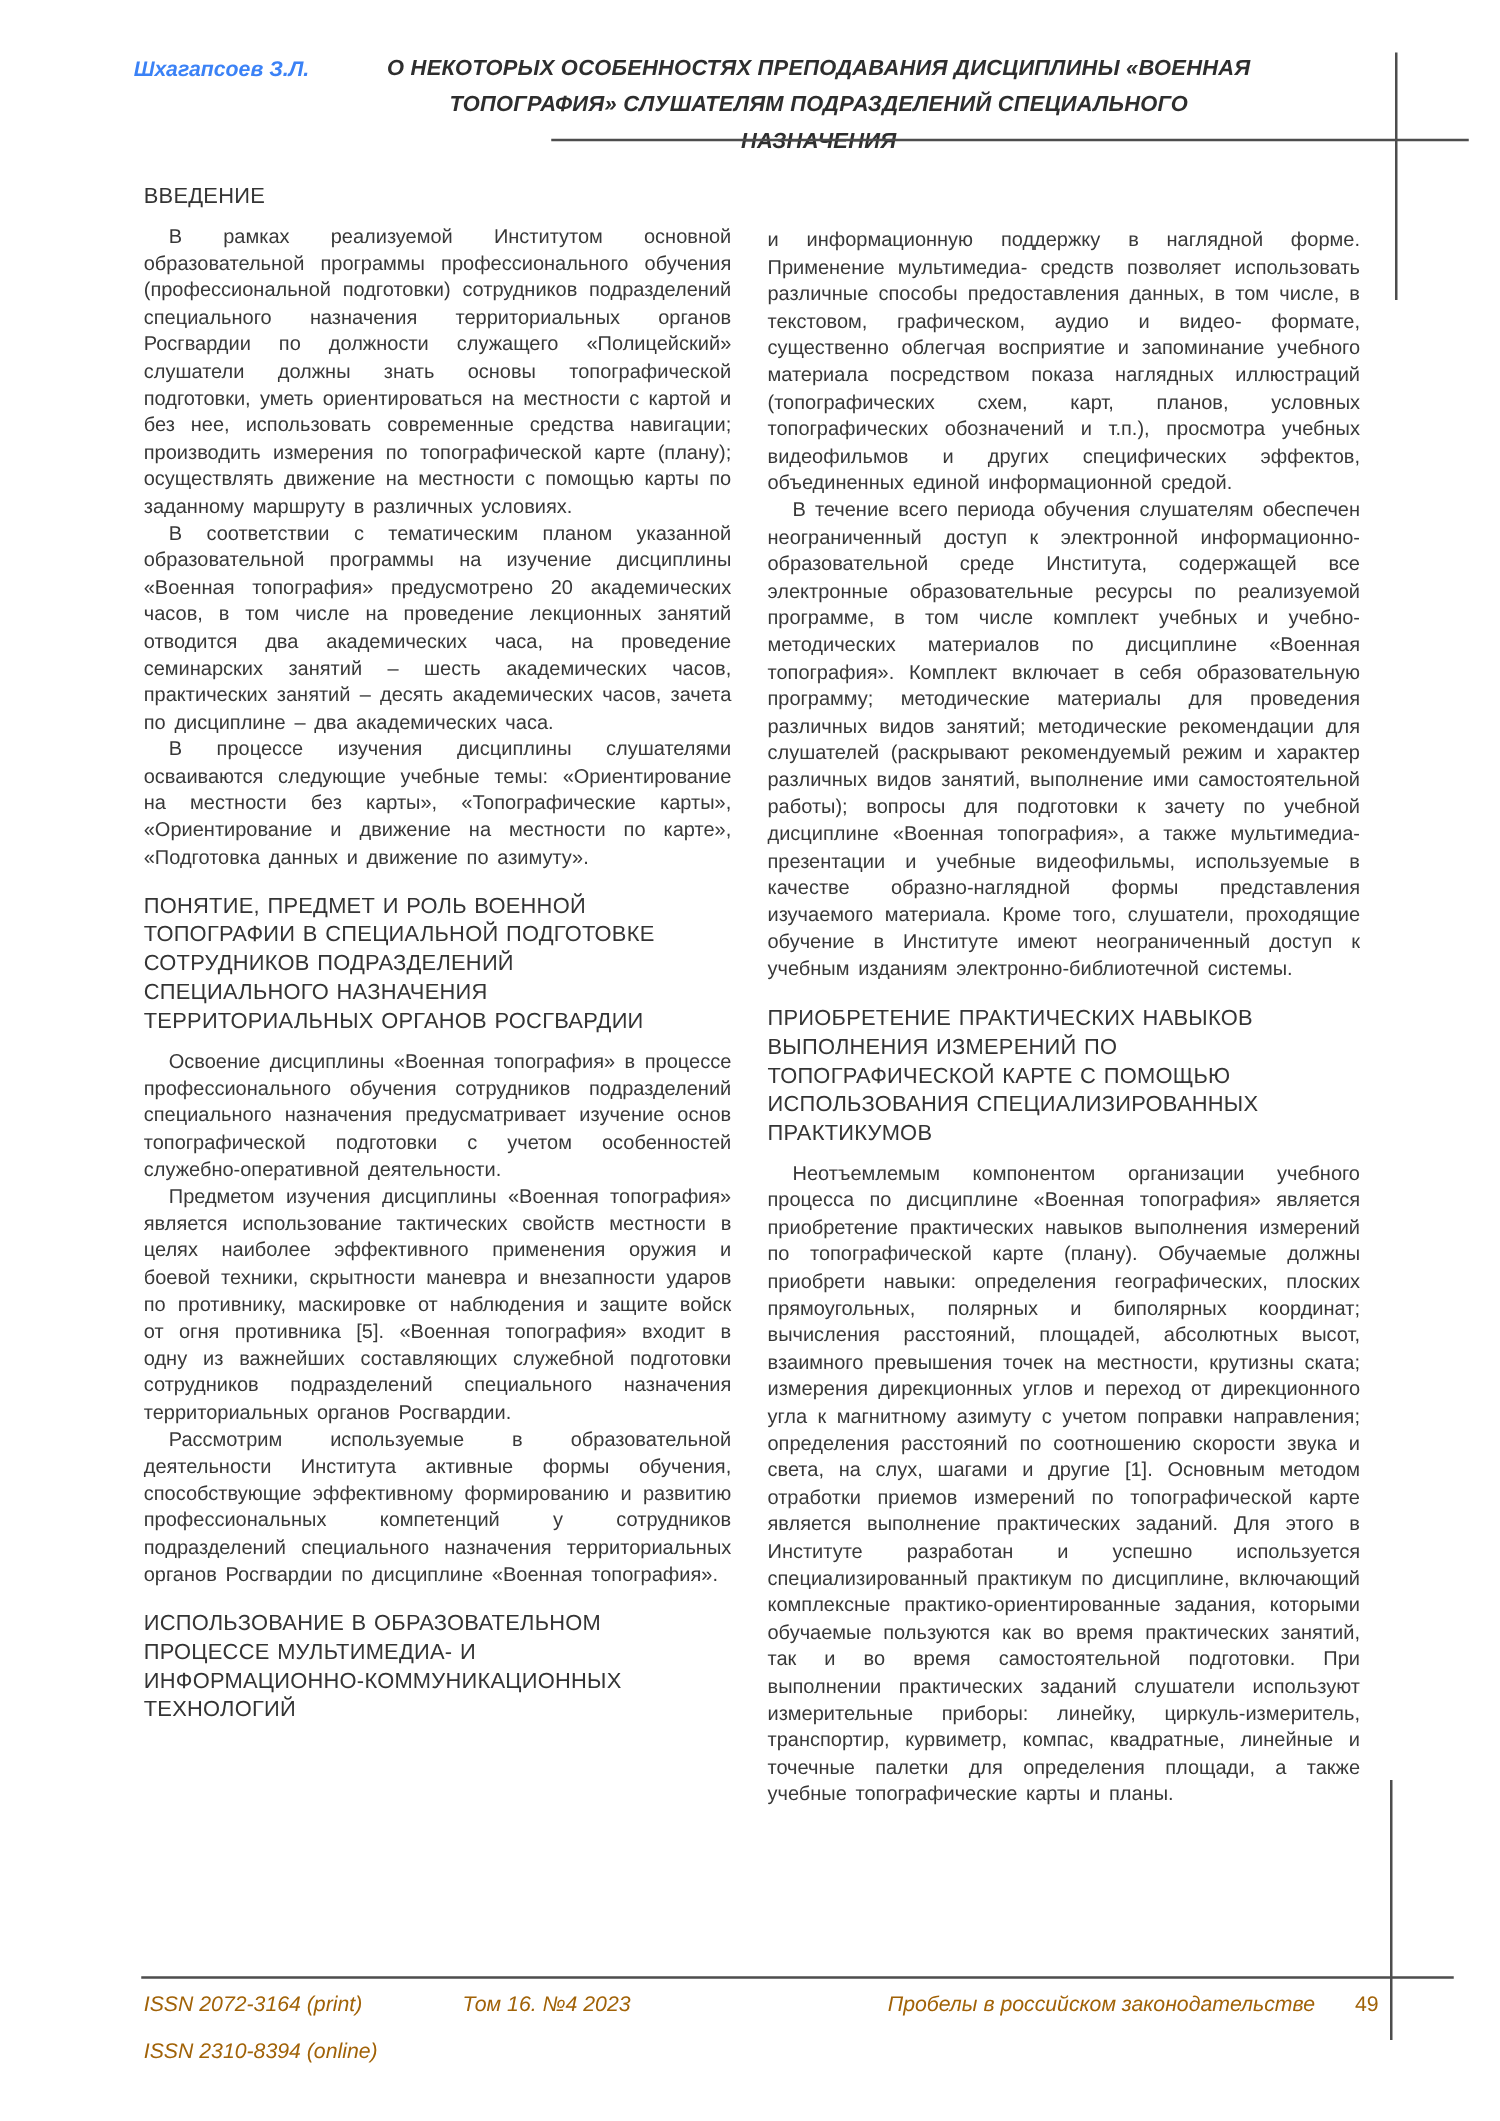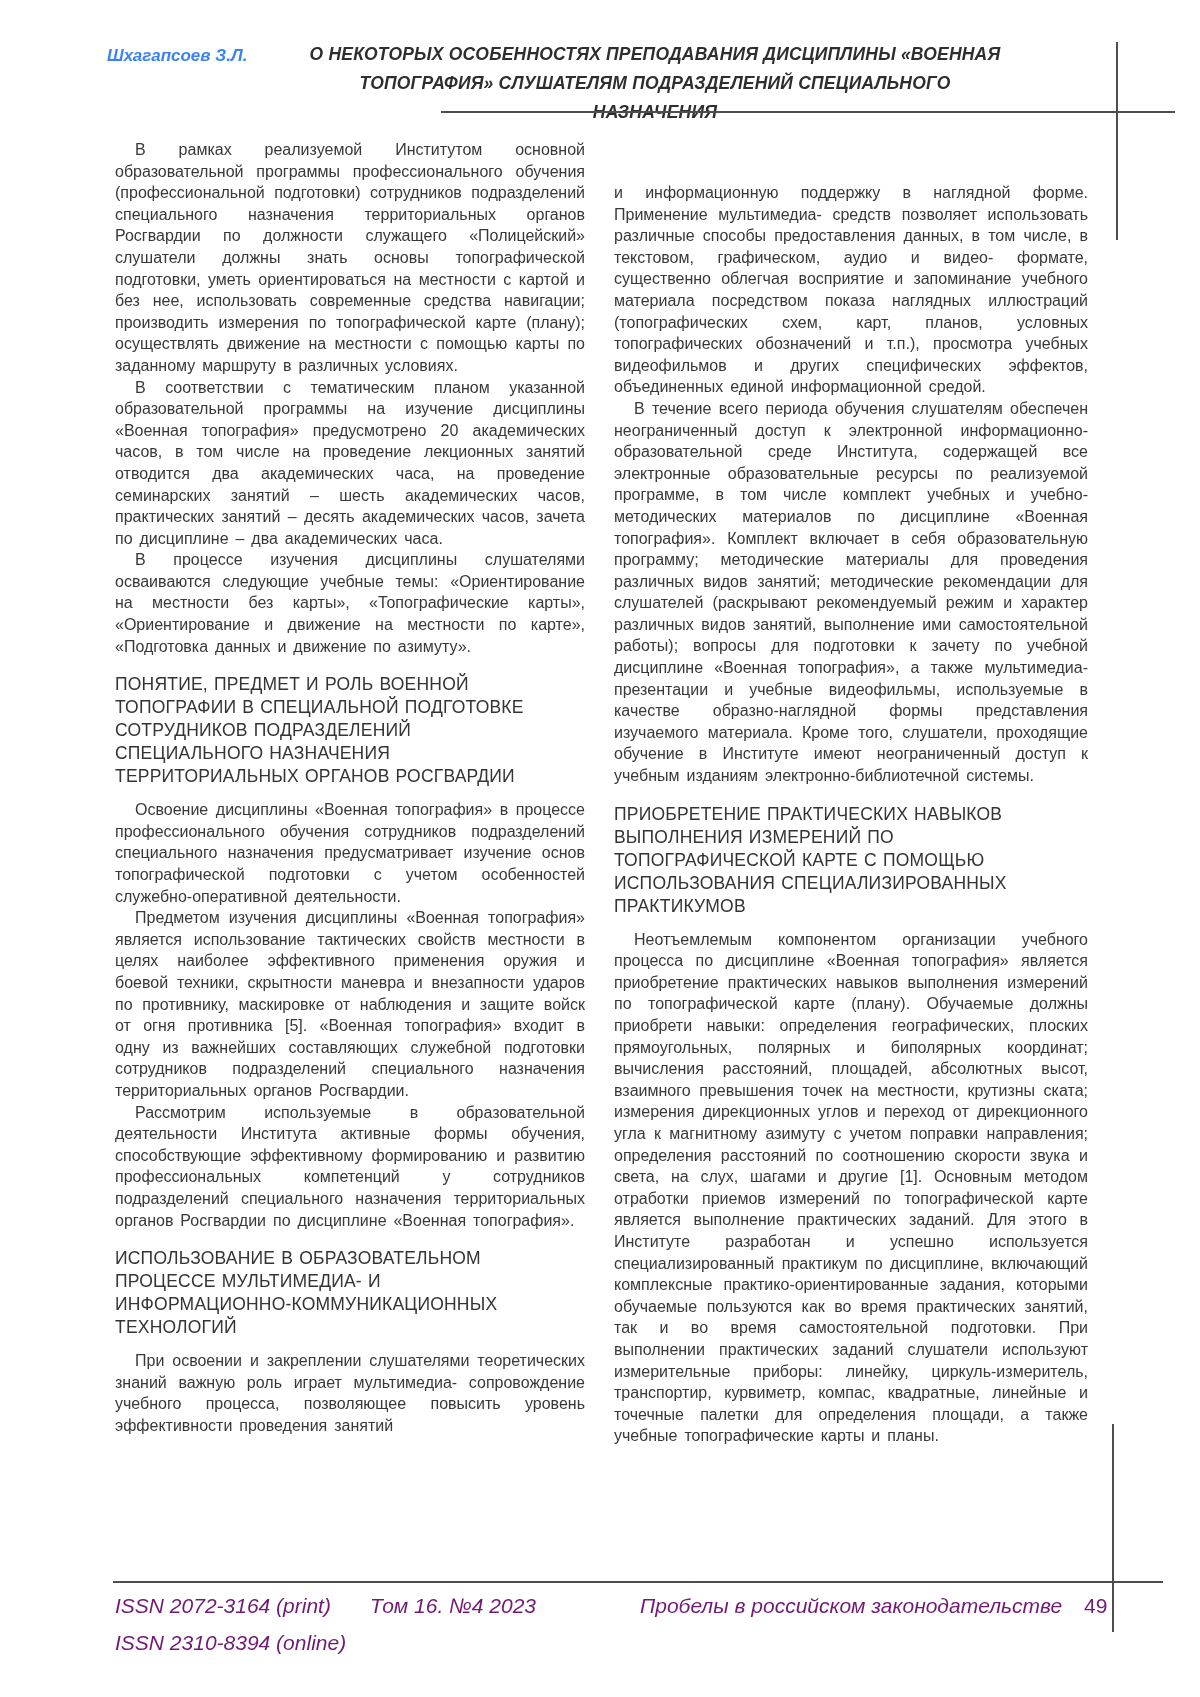--- a/index.html
+++ b/index.html
@@ -41,21 +41,21 @@
   .para { margin:0; text-indent:20px; }
   .para.noindent { text-indent:0;margin-top:43px; }
   .sec-heading {
     font-size:17.5px; font-weight:normal; line-height:23px;
     margin:16px 0 11px 0; text-align:left; white-space:pre-line;
     word-spacing:1px; color:#343434; letter-spacing:0.2px;
   }
   .col .sec-heading:first-child { margin-top:6px; }
   
   .footer-item {
-    position:absolute; font-style:italic; font-size:21px; color:#701a75;
+    position:absolute; font-style:italic; font-size:17px; color:#a16207;
     white-space:nowrap;
   }
   .ft-issn1   { left:115px;  top:1594px; }
   .ft-issn2   { left:115px;  top:1631px; }
   .ft-volume  { left:370px;  top:1594px; width:300px; text-align:left; }
   .ft-journal { left:640px;  top:1594px; width:412px; text-align:right; }
   .ft-pagenum { left:1084px; top:1594px; font-style:normal; }
 </style>
 </head>
 <body>
@@ -65,36 +65,36 @@
   <div class="hdr-author">Шхагапсоев З.Л.</div>
 
   <div class="hdr-title">О НЕКОТОРЫХ ОСОБЕННОСТЯХ ПРЕПОДАВАНИЯ ДИСЦИПЛИНЫ «ВОЕННАЯ
 ТОПОГРАФИЯ» СЛУШАТЕЛЯМ ПОДРАЗДЕЛЕНИЙ СПЕЦИАЛЬНОГО НАЗНАЧЕНИЯ</div>
 
   <div class="rule rule-top"></div>
   <div class="vline vline-top"></div>
 
   <div class="cols">
     <div class="col col-left" id="col-left">
+        <h2 class="sec-heading">ВВЕДЕНИЕ</h2>
         <p class="para">В рамках реализуемой Институтом основной образовательной программы профессионального обучения (профессиональной подготовки) сотрудников подразделений специального назначения территориальных органов Росгвардии по должности служащего «Полицейский» слушатели должны знать основы топографической подготовки, уметь ориентироваться на местности с картой и без нее, использовать современные средства навигации; производить измерения по топографической карте (плану); осуществлять движение на местности с помощью карты по заданному маршруту в различных условиях.</p>
         <p class="para">В соответствии с тематическим планом указанной образовательной программы на изучение дисциплины «Военная топография» предусмотрено 20 академических часов, в том числе на проведение лекционных занятий отводится два академических часа, на проведение семинарских занятий – шесть академических часов, практических занятий – десять академических часов, зачета по дисциплине – два академических часа.</p>
         <p class="para">В процессе изучения дисциплины слушателями осваиваются следующие учебные темы: «Ориентирование на местности без карты», «Топографические карты», «Ориентирование и движение на местности по карте», «Подготовка данных и движение по азимуту».</p>
         <h2 class="sec-heading">ПОНЯТИЕ, ПРЕДМЕТ И РОЛЬ ВОЕННОЙ
 ТОПОГРАФИИ В СПЕЦИАЛЬНОЙ ПОДГОТОВКЕ
 СОТРУДНИКОВ ПОДРАЗДЕЛЕНИЙ
 СПЕЦИАЛЬНОГО НАЗНАЧЕНИЯ
 ТЕРРИТОРИАЛЬНЫХ ОРГАНОВ РОСГВАРДИИ</h2>
         <p class="para">Освоение дисциплины «Военная топография» в процессе профессионального обучения сотрудников подразделений специального назначения предусматривает изучение основ топографической подготовки с учетом особенностей служебно-оперативной деятельности.</p>
         <p class="para">Предметом изучения дисциплины «Военная топография» является использование тактических свойств местности в целях наиболее эффективного применения оружия и боевой техники, скрытности маневра и внезапности ударов по противнику, маскировке от наблюдения и защите войск от огня противника [5]. «Военная топография» входит в одну из важнейших составляющих служебной подготовки сотрудников подразделений специального назначения территориальных органов Росгвардии.</p>
         <p class="para">Рассмотрим используемые в образовательной деятельности Института активные формы обучения, способствующие эффективному формированию и развитию профессиональных компетенций у сотрудников подразделений специального назначения территориальных органов Росгвардии по дисциплине «Военная топография».</p>
         <h2 class="sec-heading">ИСПОЛЬЗОВАНИЕ В ОБРАЗОВАТЕЛЬНОМ
 ПРОЦЕССЕ МУЛЬТИМЕДИА- И
 ИНФОРМАЦИОННО-КОММУНИКАЦИОННЫХ
 ТЕХНОЛОГИЙ</h2>
-        <p class="para">При освоении и закреплении слушателями теоретических знаний важную роль играет мультимедиа- сопровождение учебного процесса, позволяющее повысить уровень эффективности проведения занятий</p>
       </div>
     <div class="col col-right" id="col-right">
         <p class="para noindent">и информационную поддержку в наглядной форме. Применение мультимедиа- средств позволяет использовать различные способы предоставления данных, в том числе, в текстовом, графическом, аудио и видео- формате, существенно облегчая восприятие и запоминание учебного материала посредством показа наглядных иллюстраций (топографических схем, карт, планов, условных топографических обозначений и т.п.), просмотра учебных видеофильмов и других специфических эффектов, объединенных единой информационной средой.</p>
         <p class="para">В течение всего периода обучения слушателям обеспечен неограниченный доступ к электронной информационно-образовательной среде Института, содержащей все электронные образовательные ресурсы по реализуемой программе, в том числе комплект учебных и учебно- методических материалов по дисциплине «Военная топография». Комплект включает в себя образовательную программу; методические материалы для проведения различных видов занятий; методические рекомендации для слушателей (раскрывают рекомендуемый режим и характер различных видов занятий, выполнение ими самостоятельной работы); вопросы для подготовки к зачету по учебной дисциплине «Военная топография», а также мультимедиа-презентации и учебные видеофильмы, используемые в качестве образно-наглядной формы представления изучаемого материала. Кроме того, слушатели, проходящие обучение в Институте имеют неограниченный доступ к учебным изданиям электронно-библиотечной системы.</p>
         <h2 class="sec-heading">ПРИОБРЕТЕНИЕ ПРАКТИЧЕСКИХ НАВЫКОВ
 ВЫПОЛНЕНИЯ ИЗМЕРЕНИЙ ПО
 ТОПОГРАФИЧЕСКОЙ КАРТЕ С ПОМОЩЬЮ
 ИСПОЛЬЗОВАНИЯ СПЕЦИАЛИЗИРОВАННЫХ
 ПРАКТИКУМОВ</h2>
         <p class="para">Неотъемлемым компонентом организации учебного процесса по дисциплине «Военная топография» является приобретение практических навыков выполнения измерений по топографической карте (плану). Обучаемые должны приобрети навыки: определения географических, плоских прямоугольных, полярных и биполярных координат; вычисления расстояний, площадей, абсолютных высот, взаимного превышения точек на местности, крутизны ската; измерения дирекционных углов и переход от дирекционного угла к магнитному азимуту с учетом поправки направления; определения расстояний по соотношению скорости звука и света, на слух, шагами и другие [1]. Основным методом отработки приемов измерений по топографической карте является выполнение практических заданий. Для этого в Институте разработан и успешно используется специализированный практикум по дисциплине, включающий комплексные практико-ориентированные задания, которыми обучаемые пользуются как во время практических занятий, так и во время самостоятельной подготовки. При выполнении практических заданий слушатели используют измерительные приборы: линейку, циркуль-измеритель, транспортир, курвиметр, компас, квадратные, линейные и точечные палетки для определения площади, а также учебные топографические карты и планы.</p>

